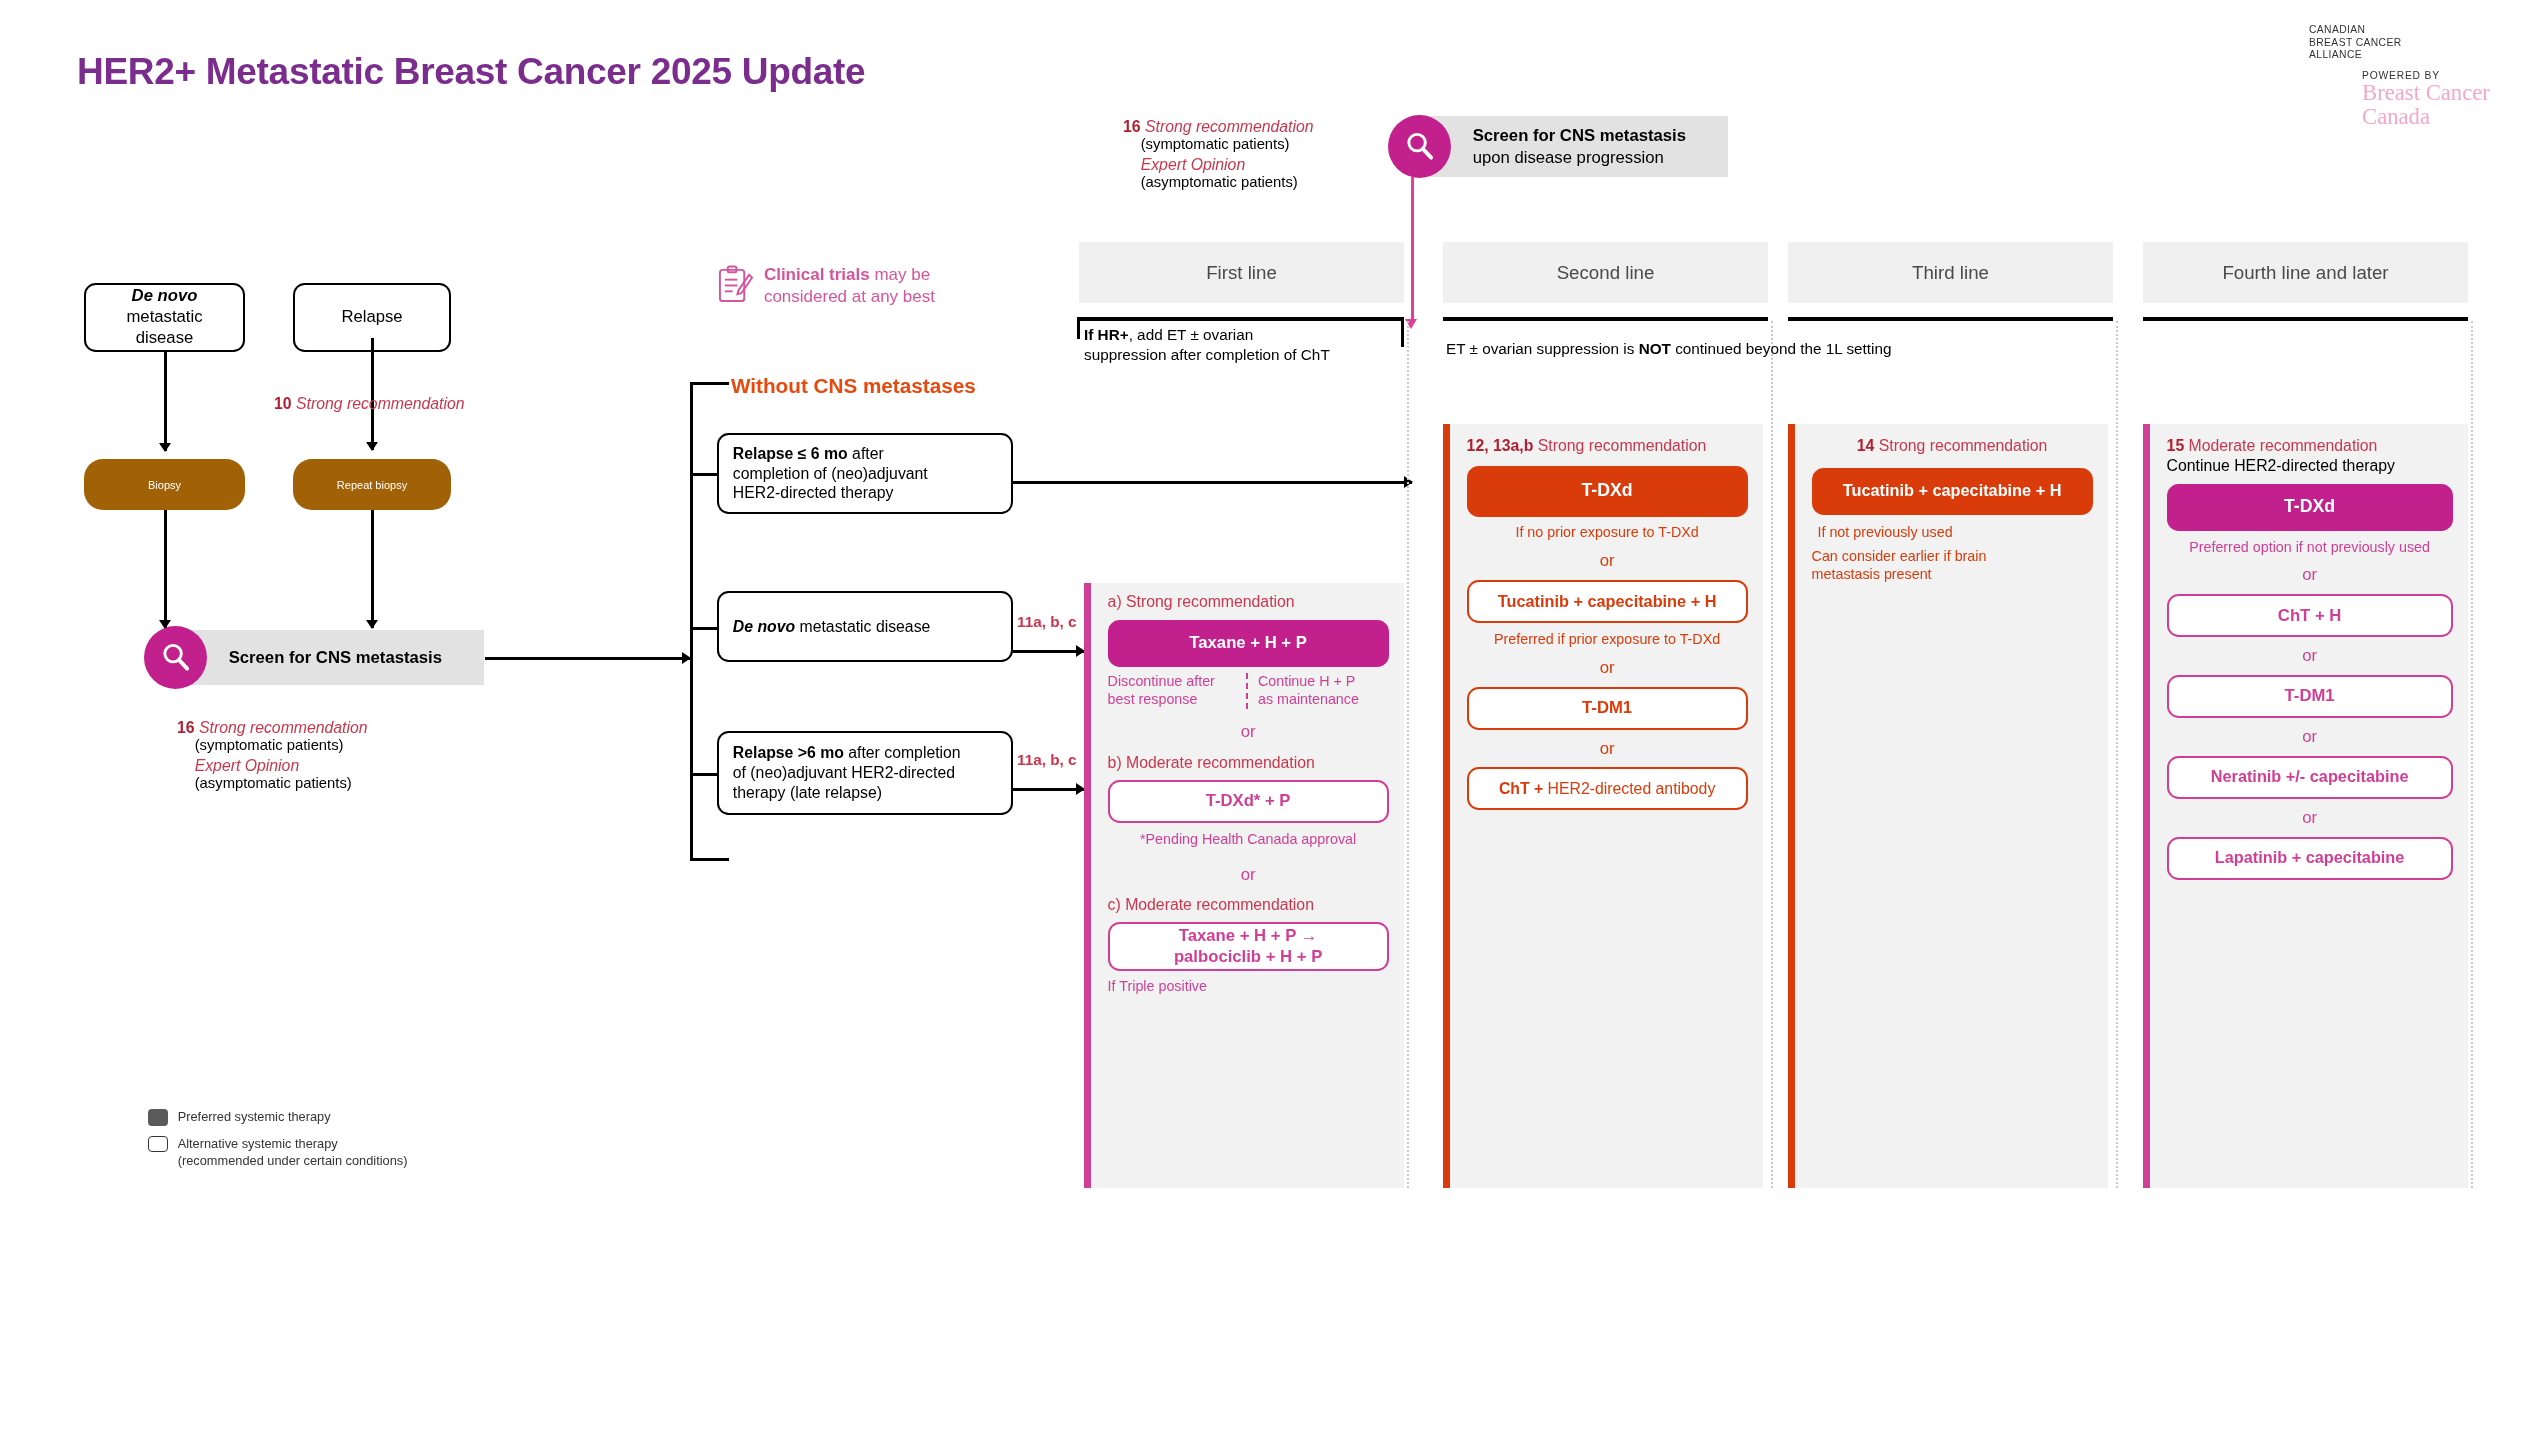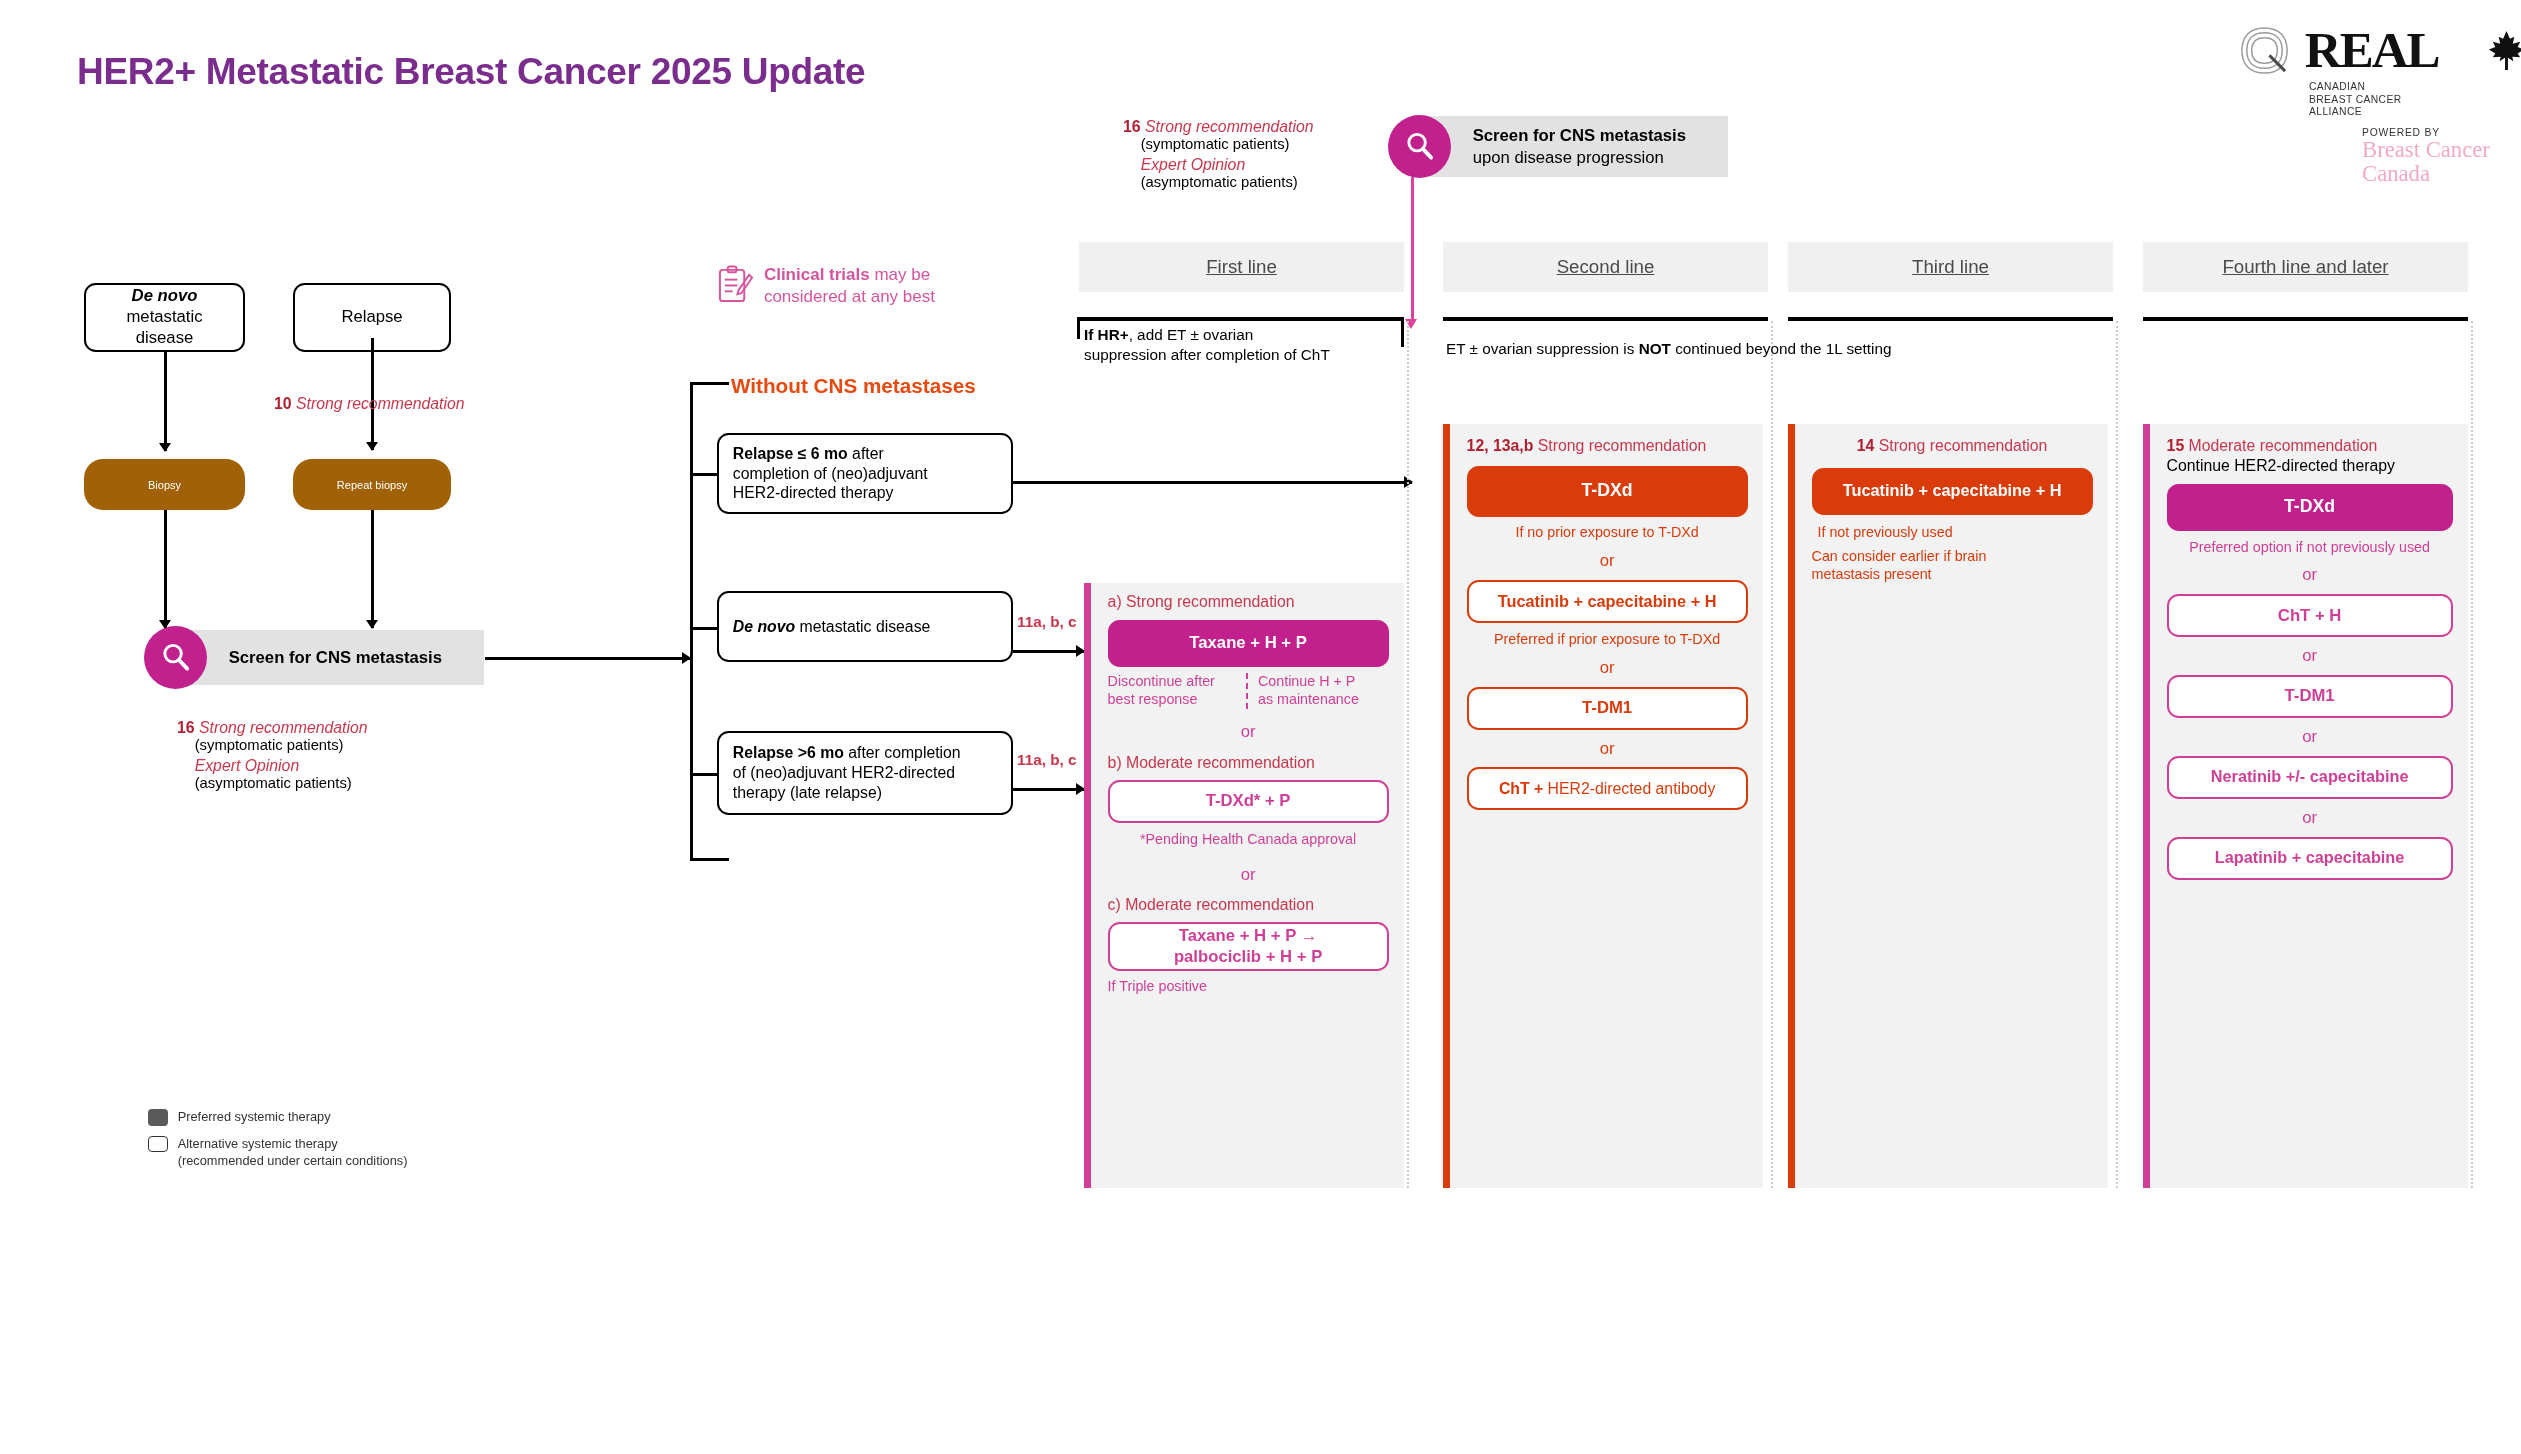--- a/index.html
+++ b/index.html
@@ -88,21 +88,21 @@
   #clinical-trials .ct-text b { font-weight:bold; }
 
   
   #without-cns {
     left:731px; top:374px; color:#e8490e; font-weight:bold; font-size:20.7px;
   }
 
   
   .col-head {
     background:#f0f0f0; display:flex; align-items:center; justify-content:center;
-    font-size:18.7px; color:#4a4a4a; height:50px;text-decoration:underline;
+    font-size:18.7px; color:#4a4a4a; height:61px;
   }
   .col-rule { background:#000; height:3.9px; }
   .col-dash { border-left:2px dotted #c9c9c9; }
 
   
   .panel { background:#f2f2f2; }
   .panel-bar { position:absolute; top:0; bottom:0; width:6.9px; }
 
   .drug {
     border-radius:11.8px; display:flex; align-items:center; justify-content:center;
@@ -129,38 +129,20 @@
   .swatch-fill { width:19.7px; height:16.7px; background:#5a5a5a; border-radius:3.9px; flex:0 0 auto; margin-top:1px;}
   .swatch-out { width:19.7px; height:16.7px; background:#fff; border:1.6px solid #333; border-radius:3.9px; flex:0 0 auto; margin-top:1px;}
   .legend-txt { line-height:1.35; }
 </style>
 </head>
 <body>
 
 <div class="abs" id="page-title">HER2+ Metastatic Breast Cancer 2025 Update</div>
 
 <div class="abs" id="logo-block">
-  <div class="logo-row">
-    <span class="logo-mark">
-      <svg width="57" height="57" viewBox="0 0 58 58">
-        <g fill="none" stroke="#9a9a9a" stroke-width="1.5">
-          <path d="M29 6 C14 6 6 15 6 29 C6 43 14 52 29 52 C44 52 52 43 52 29 C52 15 44 6 29 6 Z"></path>
-          <path d="M29 11 C17 11 11 18 11 29 C11 40 17 47 29 47 C41 47 47 40 47 29 C47 18 41 11 29 11 Z"></path>
-          <path d="M29 16 C20 16 16 21 16 29 C16 37 20 42 29 42 C38 42 42 37 42 29 C42 21 38 16 29 16 Z"></path>
-        </g>
-        <path d="M34 34 L50 50" stroke="#4a4a4a" stroke-width="3" fill="none"></path>
-      </svg>
-    </span>
-    <span class="logo-real">REAL</span>
-    <span class="logo-leaf">
-      <svg width="39" height="43" viewBox="0 0 40 44">
-        <path fill="#111" d="M20 2 L23.5 10 L28 8 L26.5 15 L34 13 L31.5 18.5 L38 21 L31.5 25 L34 29 L26 28.5 L27 33 L21.5 29.5 L21.5 42 L18.5 42 L18.5 29.5 L13 33 L14 28.5 L6 29 L8.5 25 L2 21 L8.5 18.5 L6 13 L13.5 15 L12 8 L16.5 10 Z"></path>
-      </svg>
-    </span>
-  </div>
   <div class="logo-sub">
     <div>CANADIAN</div>
     <div>BREAST CANCER</div>
     <div>ALLIANCE</div>
   </div>
   <div class="logo-powered">POWERED BY</div>
   <div class="logo-bcc">Breast Cancer Canada</div>
 </div>
 
 <div class="abs rbox" style="left:84px; top:283px; width:161px; height:69px; flex-direction:column;">

